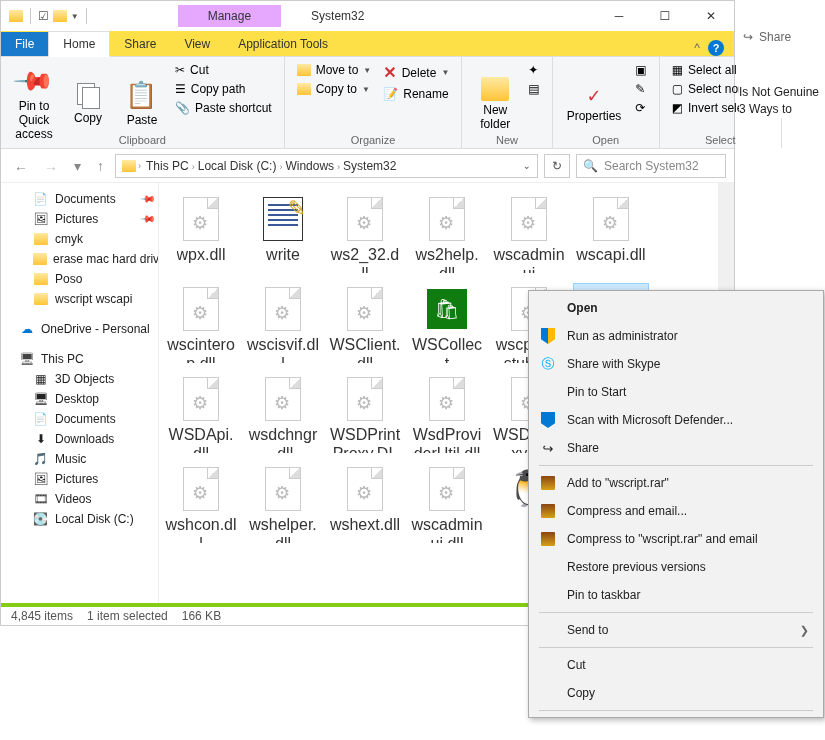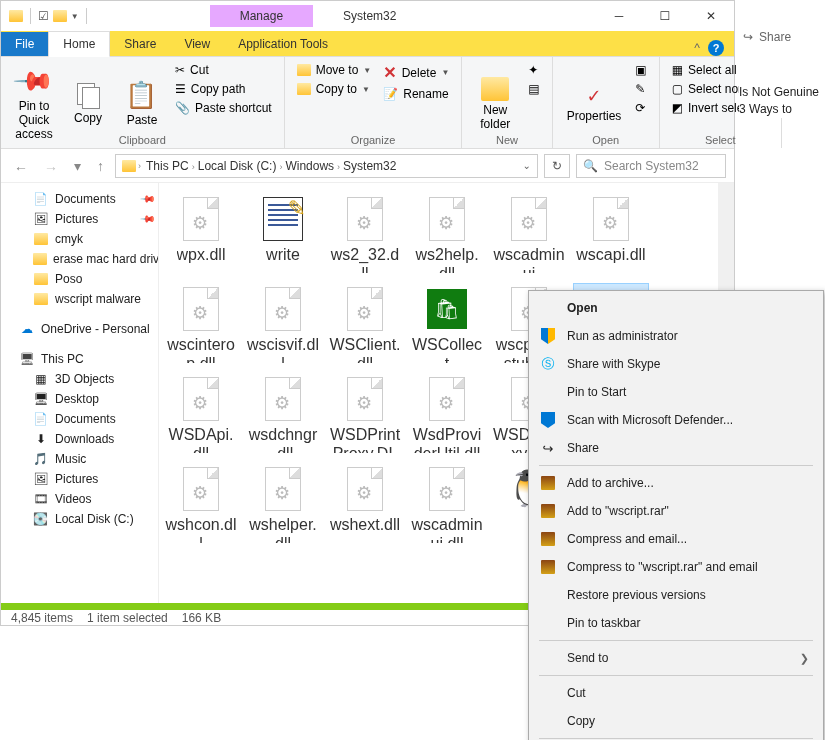--- a/index.html
+++ b/index.html
@@ -4,21 +4,21 @@
 <style>
 *{margin:0;padding:0;box-sizing:border-box;font-family:"Segoe UI",Tahoma,sans-serif;font-size:12px}
 body{background:#fff;width:825px;height:740px;overflow:hidden;position:relative}
 .window{width:735px;border:1px solid #ccc;background:#fff}
 .titlebar{display:flex;align-items:center;height:30px;background:#fff}
 .titlebar-icons{display:flex;gap:4px;padding:0 8px;align-items:center}
 .folder-ico{width:14px;height:12px;background:linear-gradient(#FFE9A2,#FFC436);border-radius:1px;display:inline-block}
 .qat-sep{width:1px;height:16px;background:#ccc;margin:0 3px}
 .qat-check{color:#555}
 .qat-chev{font-size:8px;color:#555}
-.manage-tab{background:#E6A8FF;padding:4px 30px;color:#333;margin-left:112px}
+.manage-tab{background:#E6A8FF;padding:4px 30px;color:#333;margin-left:80px}
 .wtitle{margin-left:30px;color:#333}
 .win-controls{margin-left:auto;display:flex}
 .win-btn{width:46px;height:30px;display:flex;align-items:center;justify-content:center;color:#333}
 .tabs{display:flex;background:#fde047;border-bottom:1px solid #ddd;height:26px;align-items:flex-end}
 .tab{padding:5px 14px;color:#333;cursor:pointer}
 .tab.file{background:#1979CA;color:#fff}
 .tab.active{border:1px solid #ddd;border-bottom:1px solid #fff;margin-bottom:-1px;background:#fff}
 .tab-right{margin-left:auto;display:flex;align-items:center;gap:8px;padding-right:10px}
 .help-ico{width:16px;height:16px;border-radius:50%;background:#0078D4;color:#fff;display:flex;align-items:center;justify-content:center;font-size:11px;font-weight:bold}
 .ribbon{display:flex;background:#F5F6F7;border-bottom:1px solid #ddd;height:92px}
@@ -68,21 +68,21 @@
 .write-ico{width:40px;height:44px;background:#fff;border:1px solid #333;position:relative}
 .write-lines{position:absolute;top:6px;left:4px;right:4px;height:2px;background:#3B5998;box-shadow:0 5px 0 #3B5998,0 10px 0 #3B5998,0 15px 0 #3B5998,0 20px 0 #3B5998}
 .write-pen{position:absolute;top:-2px;right:-4px;font-size:22px;color:#D4A017}
 .store-ico{width:40px;height:40px;background:#107C10;color:#fff;display:flex;align-items:center;justify-content:center;font-size:20px}
 .sel-ico{width:40px;height:40px;position:relative}
 .sel-back{position:absolute;top:2px;left:2px;width:28px;height:28px;background:#0078D4;border:1px solid #333}
 .sel-front{position:absolute;bottom:2px;right:6px;width:20px;height:18px;background:#D13438;border:1px solid #333}
 .sel-front2{position:absolute;bottom:0;right:0;width:14px;height:14px;background:#107C10;border:1px solid #333}
 .tux{font-size:36px}
 .flabel{font-size:16px;color:#333;line-height:1.2;word-break:break-word;max-height:28px;overflow:hidden}
-.status{display:flex;align-items:center;height:22px;padding:2px 10px;gap:14px;border-top:7px solid #84cc16;color:#555;font-size:11px}
+.status{display:flex;align-items:center;height:22px;padding:2px 10px;gap:14px;border-top:4px solid #84cc16;color:#555;font-size:11px}
 .ctx{position:absolute;top:290px;left:528px;width:296px;background:#F2F2F2;border:1px solid #aaa;box-shadow:2px 2px 6px rgba(0,0,0,.3);padding:3px 2px}
 .ctx-item{display:flex;align-items:center;gap:10px;padding:5px 12px 5px 8px;color:#222}
 .ctx-item.bold{font-weight:bold}
 .ctx-sep{height:1px;background:#ccc;margin:3px 8px}
 .ctx-ico{width:18px;height:18px;display:flex;align-items:center;justify-content:center;font-size:13px}
 .shield-y{background:linear-gradient(90deg,#0078D4 50%,#FFB900 50%);width:14px;height:16px;clip-path:polygon(0 0,100% 0,100% 70%,50% 100%,0 70%)}
 .shield-b{background:#0078D4;width:14px;height:16px;clip-path:polygon(0 0,100% 0,100% 70%,50% 100%,0 70%)}
 .winrar{width:14px;height:14px;background:linear-gradient(#8B4513,#D4A017);border-radius:1px}
 .ctx-arrow{margin-left:auto;color:#666;font-size:11px}
 .rside{position:absolute;top:20px;right:0;width:86px;background:#fff;padding-top:6px}
@@ -291,21 +291,21 @@
           <div class="side-item indent">
             <span class="si">
               <span class="mfolder"></span>
             </span>
             <span>Poso</span>
           </div>
           <div class="side-item indent">
             <span class="si">
               <span class="mfolder"></span>
             </span>
-            <span>wscript malware</span>
+            <span>wscript wscapi</span>
           </div>
         </div>
       <div class="side-sp"></div>
       <div class="side-item">
           <span class="si mcloud">☁</span>
           <span>OneDrive - Personal</span>
         </div>
       <div class="side-sp"></div>
       <div class="side-item">
           <span class="si mpc">🖥</span>
@@ -570,26 +570,20 @@
     </div>
     <div class="ctx-item">
       <span class="ctx-ico">↪</span>
       <span>Share</span>
     </div>
     <div class="ctx-sep"></div>
     <div class="ctx-item">
       <span class="ctx-ico">
         <span class="winrar"></span>
       </span>
-      <span>Add to archive...</span>
-    </div>
-    <div class="ctx-item">
-      <span class="ctx-ico">
-        <span class="winrar"></span>
-      </span>
       <span>Add to "wscript.rar"</span>
     </div>
     <div class="ctx-item">
       <span class="ctx-ico">
         <span class="winrar"></span>
       </span>
       <span>Compress and email...</span>
     </div>
     <div class="ctx-item">
       <span class="ctx-ico">

